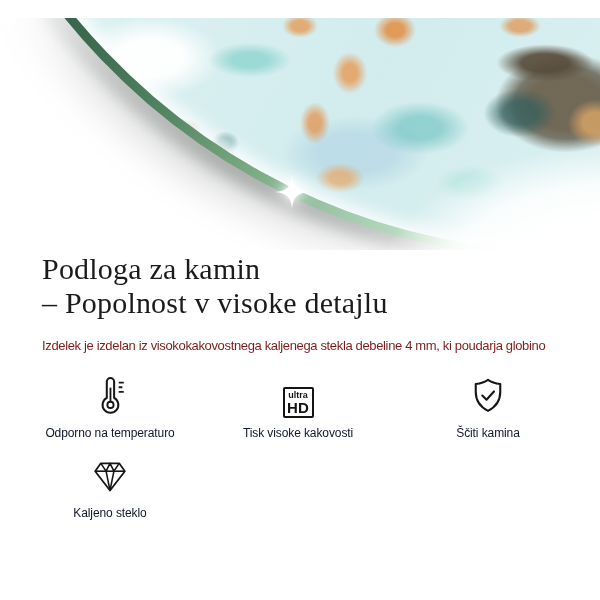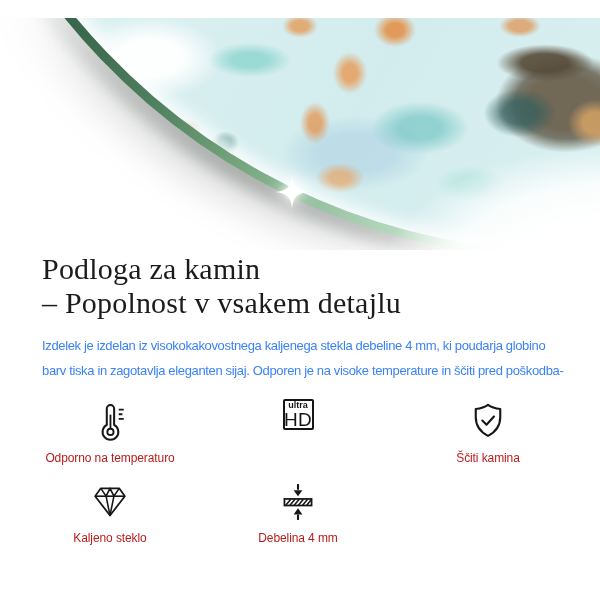--- a/index.html
+++ b/index.html
@@ -79,36 +79,36 @@
     filter:drop-shadow(0 0 4px rgba(255,255,255,.95)) drop-shadow(0 0 10px rgba(255,255,255,.8));
   }
 
   
   .content { padding:0 42px; }
   .title {
     margin-top:2px; font-family:"Liberation Serif", serif; font-weight:400;
     font-size:30px; line-height:34px; color:#1b1b1b; letter-spacing:.2px;
   }
   .title span { display:block; }
-  .desc { margin-top:13px; font-size:13px; line-height:25px; color:#3b82f6; letter-spacing:-.35px; }
+  .desc { margin-top:13px; font-size:13px; line-height:25px; color:#7f1d1d; letter-spacing:-.35px; }
   .desc span { display:block; white-space:nowrap; }
 
   
   .features { margin-top:16px; display:grid; grid-template-columns:136px 240px 140px; row-gap:14px; }
   .feature { display:flex; flex-direction:column; align-items:center; }
-  .icon-box { height:44px; display:flex; align-items:flex-start; justify-content:center; }
-  .f-label { margin-top:8px; font-size:12px; color:#b91c1c; letter-spacing:-.1px; white-space:nowrap; }
+  .icon-box { height:44px; display:flex; align-items:flex-end; justify-content:center; }
+  .f-label { margin-top:8px; font-size:12px; color:#0f172a; letter-spacing:-.1px; white-space:nowrap; }
   .icon-stroke { stroke:#161616; fill:none; }
   .uhd {
     width:31px; height:31px; border:2.5px solid #141414; border-radius:2px;
     display:flex; flex-direction:column; align-items:center; justify-content:center;
     color:#141414; line-height:1;
   }
   .uhd .u-top { font-size:9px; font-weight:700; }
-  .uhd .u-bot { font-size:19px; font-weight:400; letter-spacing:.2px; }
+  .uhd .u-bot { font-size:15px; font-weight:700; letter-spacing:.2px; }
 </style>
 </head>
 <body>
 
 <div class="page">
 
   <div class="hero">
     <div class="ell glass-shadow-2"></div>
     <div class="ell glass-shadow-1"></div>
     <div class="ell glass-edge"></div>
@@ -117,26 +117,25 @@
     <svg class="sparkle" width="48" height="48" viewBox="0 0 48 48">
       <path d="M24 7 C25 19 29 23 41 24 C29 25 25 29 24 41 C23 29 19 25 7 24 C19 23 23 19 24 7 Z" fill="#ffffff"></path>
       <circle cx="24" cy="24" r="2.4" fill="#ffffff"></circle>
     </svg>
   </div>
 
   <div class="content">
 
     <h1 class="title">
       <span>Podloga za kamin</span>
-      <span>– Popolnost v vsakem detajlu</span>
+      <span>– Popolnost v visoke detajlu</span>
     </h1>
 
     <p class="desc">
       <span>Izdelek je izdelan iz visokokakovostnega kaljenega stekla debeline 4 mm, ki poudarja globino</span>
-      <span>barv tiska in zagotavlja eleganten sijaj. Odporen je na visoke temperature in ščiti pred poškodba-</span>
     </p>
 
     <div class="features">
 
       <div class="feature">
         <div class="icon-box">
           <svg width="44" height="46" viewBox="0 0 48 48">
             <path class="icon-stroke" stroke-width="2.2" d="M20.5 9.5 a4 4 0 0 1 8 0 V27.2 a8.6 8.6 0 1 1 -8 0 Z"></path>
             <line class="icon-stroke" stroke-width="2" x1="24.5" y1="16" x2="24.5" y2="31.5"></line>
             <circle class="icon-stroke" stroke-width="2" cx="24.5" cy="34.8" r="3.4"></circle>
@@ -146,20 +145,21 @@
         <div class="f-label">Odporno na temperaturo</div>
       </div>
 
       <div class="feature">
         <div class="icon-box">
           <div class="uhd">
             <div class="u-top">ultra</div>
             <div class="u-bot">HD</div>
           </div>
         </div>
+        <div class="f-label">Tisk visoke kakovosti</div>
       </div>
 
       <div class="feature">
         <div class="icon-box">
           <svg width="42" height="44" viewBox="0 0 48 48">
             <path class="icon-stroke" stroke-width="2.4" stroke-linejoin="round" d="M24 5.5 C27.5 8 32.5 9.6 38 10.2 V19.5 C38 29.5 32.7 36.6 24 41 C15.3 36.6 10 29.5 10 19.5 V10.2 C15.5 9.6 20.5 8 24 5.5 Z"></path>
             <path class="icon-stroke" stroke-width="2.4" stroke-linecap="round" stroke-linejoin="round" d="M17.5 23.5 L22.3 28.2 L30.8 18.8"></path>
           </svg>
         </div>
         <div class="f-label">Ščiti kamina</div>
@@ -171,29 +171,16 @@
             <path class="icon-stroke" stroke-width="2" stroke-linejoin="round" d="M13.5 9.5 H34.5 L41 18.5 L24 40.5 L7 18.5 Z"></path>
             <path class="icon-stroke" stroke-width="1.8" d="M7 18.5 H41"></path>
             <path class="icon-stroke" stroke-width="1.8" stroke-linejoin="round" d="M13.5 9.5 L19.5 18.5 L24 9.5 L28.5 18.5 L34.5 9.5"></path>
             <path class="icon-stroke" stroke-width="1.8" stroke-linejoin="round" d="M19.5 18.5 L24 40.5 L28.5 18.5"></path>
           </svg>
         </div>
         <div class="f-label">Kaljeno steklo</div>
       </div>
 
 
-      <div class="feature">
-        <div class="icon-box">
-          <svg width="42" height="46" viewBox="0 0 48 48">
-            <rect class="icon-stroke" stroke-width="2" x="8.5" y="20.5" width="31" height="7.5"></rect>
-            <path class="icon-stroke" stroke-width="1.8" d="M10 27.6 L15.8 20.9 M14.8 27.6 L20.6 20.9 M19.6 27.6 L25.4 20.9 M24.4 27.6 L30.2 20.9 M29.2 27.6 L35 20.9 M34 27.6 L39 21.3"></path>
-            <line class="icon-stroke" stroke-width="2.4" x1="24" y1="3.5" x2="24" y2="10"></line>
-            <polygon points="24,17.5 19,10.5 29,10.5" fill="#161616"></polygon>
-            <line class="icon-stroke" stroke-width="2.4" x1="24" y1="44.5" x2="24" y2="38.5"></line>
-            <polygon points="24,31 19,38.3 29,38.3" fill="#161616"></polygon>
-          </svg>
-        </div>
-        <div class="f-label">Debelina 4 mm</div>
-      </div>
 
     </div>
   </div>
 </div>
 
 </body></html>

